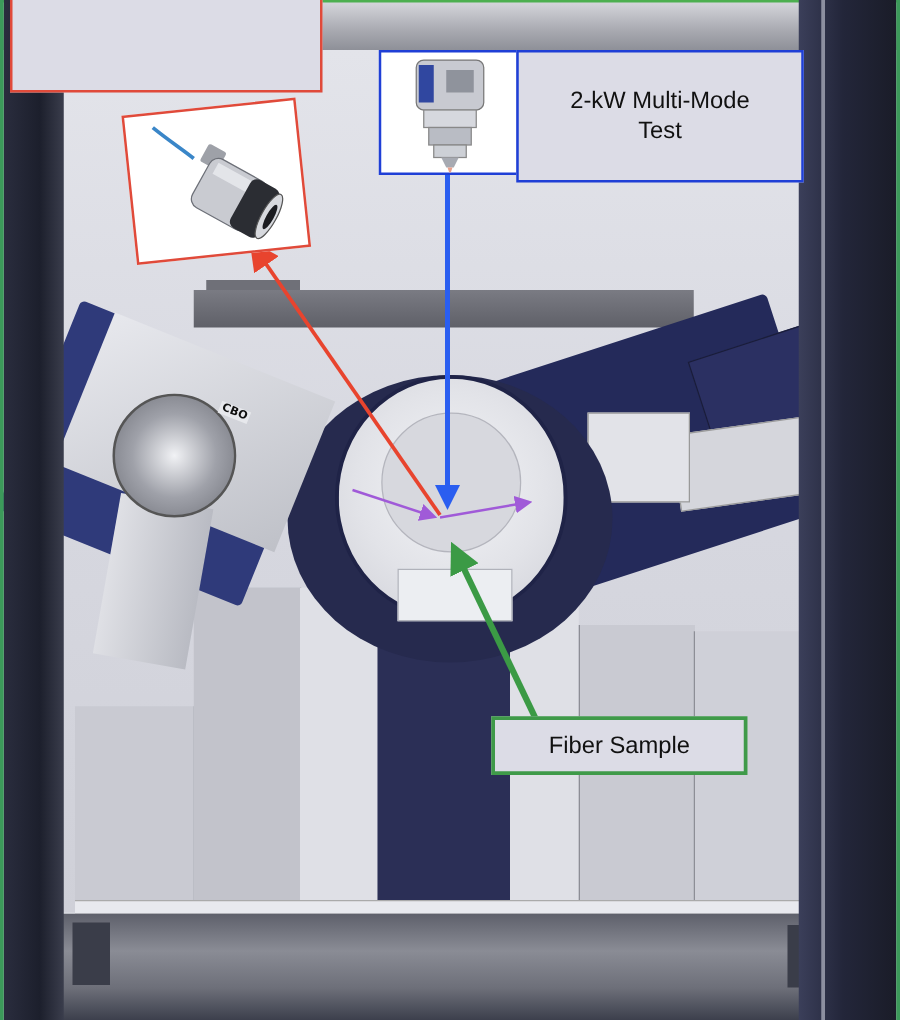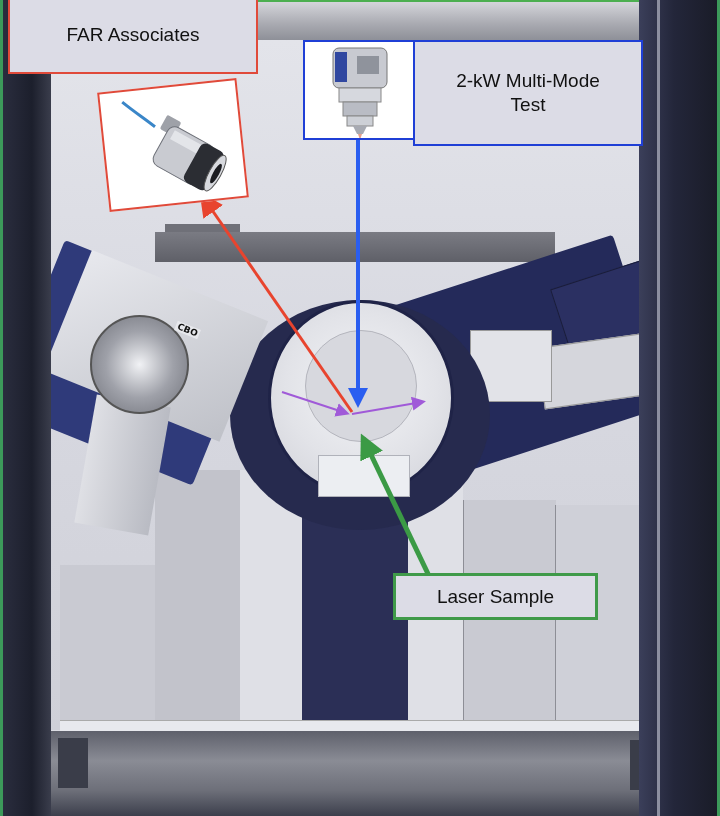--- a/index.html
+++ b/index.html
@@ -153,25 +153,24 @@
       <rect x="52" y="14" width="22" height="18" fill="#8f939c"></rect>
       <rect x="34" y="46" width="42" height="14" fill="#d6d8de" stroke="#888" stroke-width="1"></rect>
       <rect x="38" y="60" width="34" height="14" fill="#b9bcc4" stroke="#888" stroke-width="1"></rect>
       <rect x="42" y="74" width="26" height="10" fill="#cdd0d6" stroke="#888" stroke-width="1"></rect>
       <path d="M48 84 L62 84 L58 92 L52 92 z" fill="#a7aab2"></path>
       <path d="M53 92 L57 92 L55 98 z" fill="#e7a08c"></path>
     </svg>
   </div>
 
   <div class="label-box label-pyro">
-    <span>FAR Associates</span>
   </div>
 
   <div class="label-box label-laser">
     <span>2-kW Multi-Mode</span>
     <span>Test</span>
   </div>
 
   <div class="label-box label-sample">
-    <span>Laser Sample</span>
+    <span>Fiber Sample</span>
   </div>
 
 </div>
 
 </body></html>

